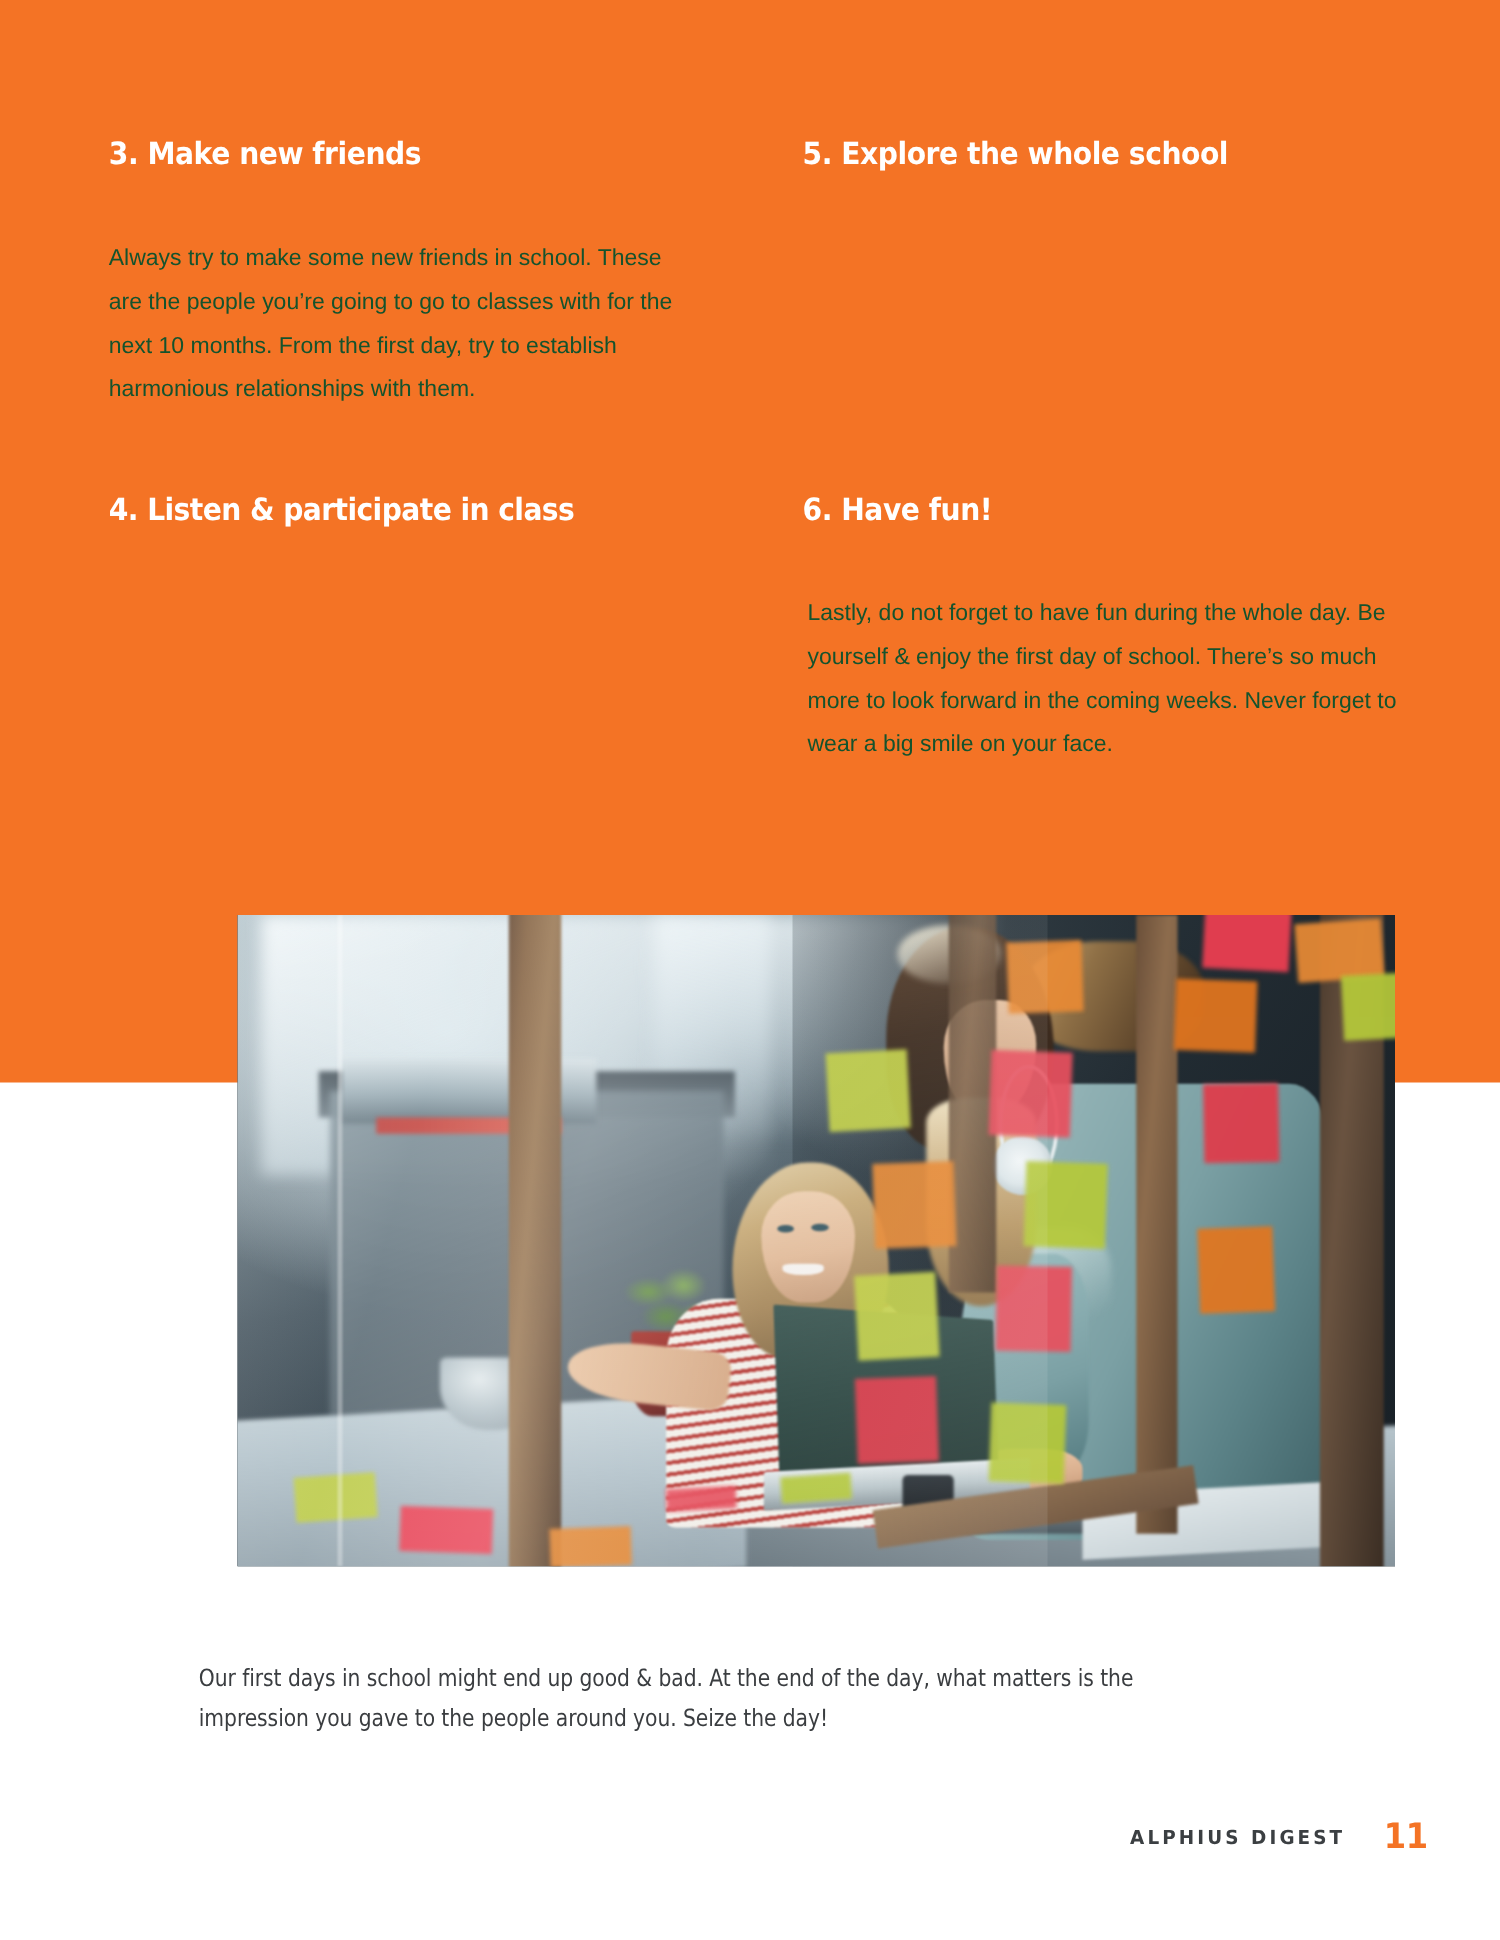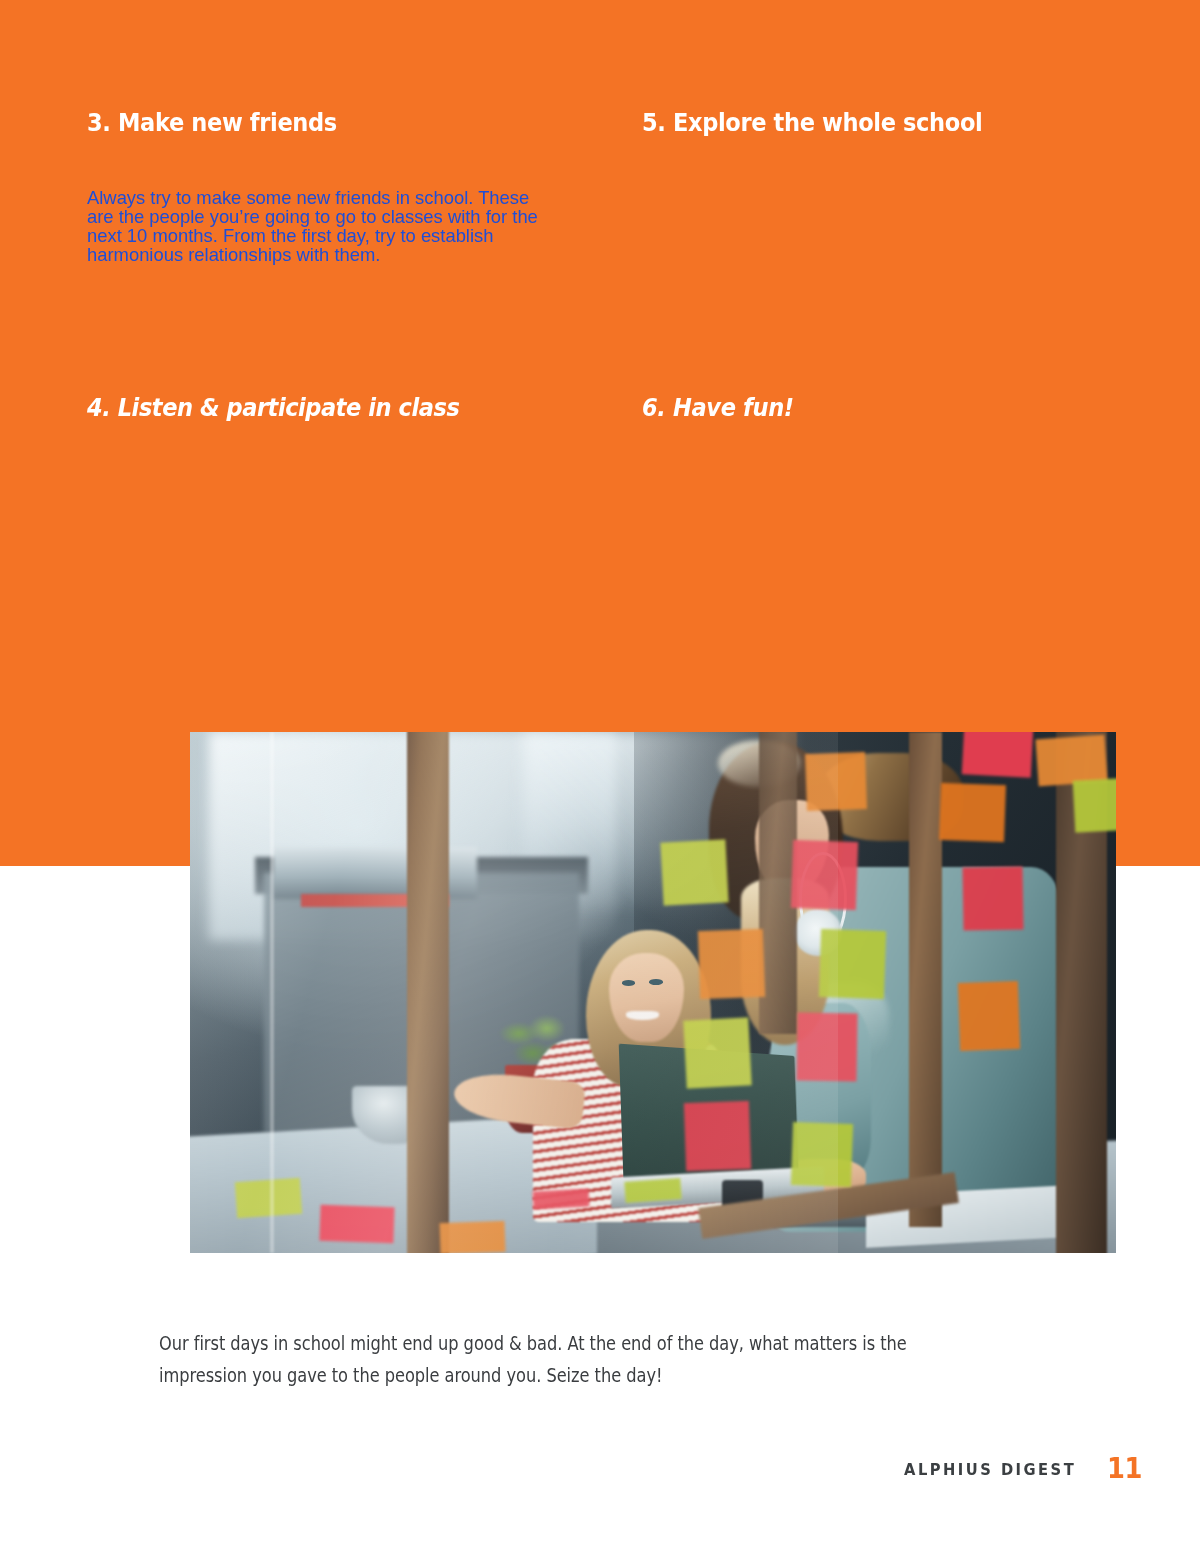--- a/index.html
+++ b/index.html
@@ -34,39 +34,39 @@
     width: 1200px;
     height: 700px;
   }
   .tip {
     position: absolute;
     margin-top: 20px;
   }
   .tip-col1 { left: 87px; width: 470px; }
   .tip-col2 { left: 642px; width: 500px; }
   .tip-row1 { top: 90px; }
-  .tip-row2 { top: 375px; font-style: italic; }
+  .tip-row2 { top: 375px; }
 
   .tip-heading {
     font-family: "DejaVu Sans", sans-serif;
     font-weight: bold;
     font-size: 24.5px;
     letter-spacing: -0.4px;
     color: #ffffff;
     margin: 0;
     line-height: 1.1;
     transform: scaleX(0.92);
     transform-origin: left center;
     white-space: nowrap;
   }
   .tip-body {
     font-family: "Liberation Sans", sans-serif;
     font-size: 18.4px;
-    line-height: 19px;
-    color: #1d4ed8;
+    line-height: 35px;
+    color: #14532d;
     margin: 0;
     font-weight: 400;
   }
   .tip-row1 .tip-body { margin-top: 51px; }
   .tip-row2 .tip-body { margin-top: 50px; margin-left: 3px; }
   .tip-col2.tip-row2 .tip-body { margin-left: 4px; }
   .tip-col1.tip-row2 .tip-heading { letter-spacing: -0.5px; }
 
   
   .photo {
@@ -417,20 +417,21 @@
   <section class="tip tip-col2 tip-row1">
     <h2 class="tip-heading">5. Explore the whole school</h2>
   </section>
 
   <section class="tip tip-col1 tip-row2">
     <h2 class="tip-heading">4. Listen &amp; participate in class</h2>
   </section>
 
   <section class="tip tip-col2 tip-row2">
     <h2 class="tip-heading">6. Have fun!</h2>
+    <p class="tip-body">Lastly, do not forget to have fun during the whole day. Be yourself &amp; enjoy the first day of school. There’s so much more to look forward in the coming weeks. Never forget to wear a big smile on your face.</p>
   </section>
 
 </div>
 
 <figure class="photo" aria-label="Two young women at a desk with a laptop behind a glass pane covered in colourful sticky notes; one seated in a red-striped shirt smiling up at the other standing in a teal denim jacket with white headphones around her neck.">
   <div class="photo-inner">
 
     <div class="ph-base"></div>
     <div class="ph-window"></div>
     <div class="ph-window2"></div>

